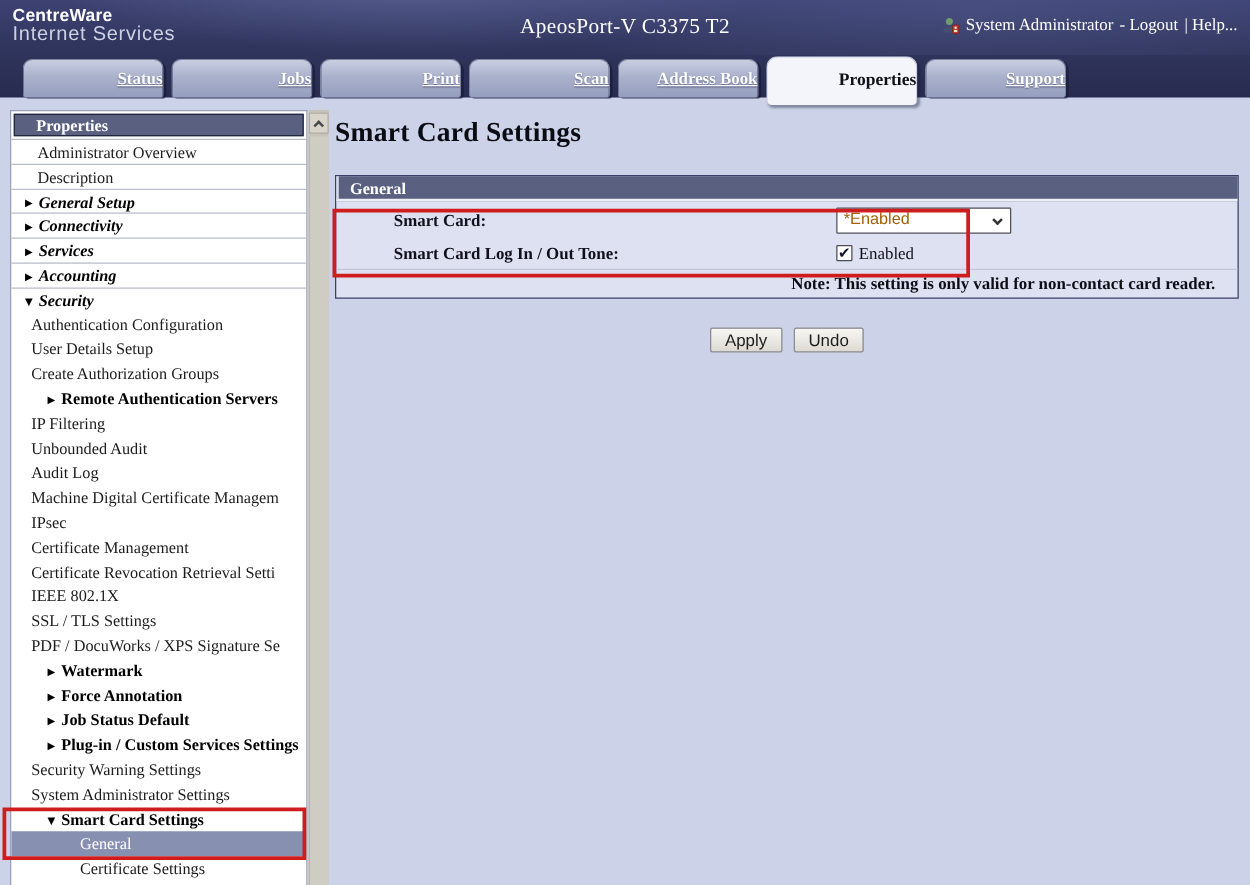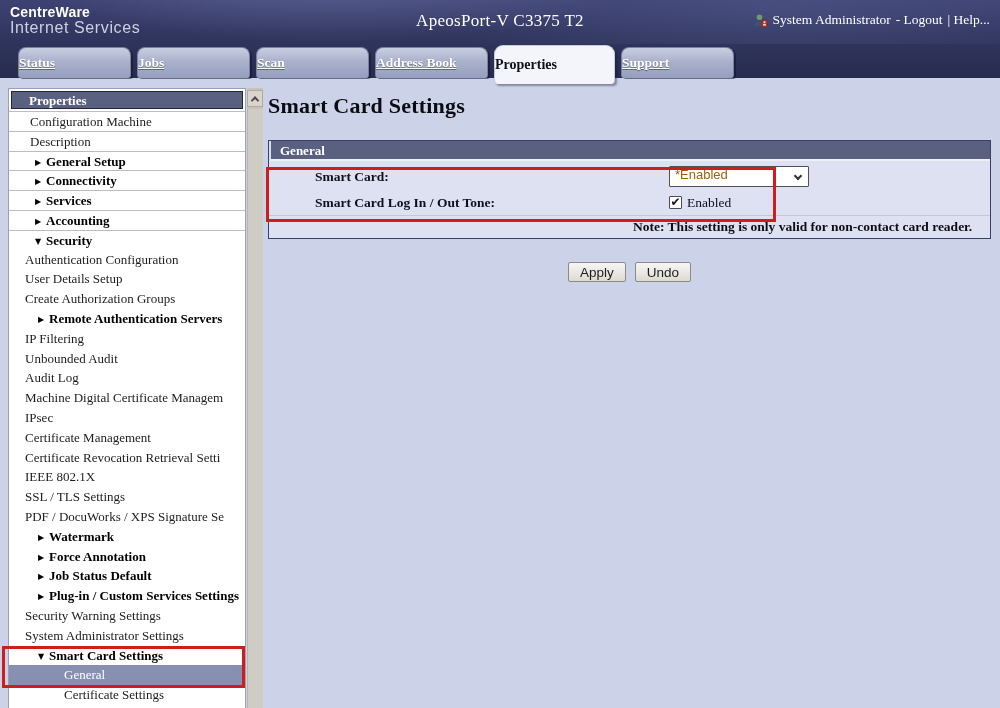--- a/index.html
+++ b/index.html
@@ -34,21 +34,21 @@
   .user-icon { display:inline-block; width:15px; height:15px; position:relative; }
 
   
   .tabs { position:absolute; left:18px; top:45px; display:flex; gap:6px; align-items:flex-start; z-index:6; }
   .tab {
     margin-top:2px; width:113px; height:31px;
     background:linear-gradient(180deg,#c9cee1 0%, #aab1cb 45%, #959ec0 100%);
     border:1px solid #79819f; border-bottom:none;
     border-radius:8px 8px 3px 3px;
     box-shadow:2px 1px 0 rgba(18,22,48,.55);
-    display:flex; align-items:center; justify-content:flex-start;
+    display:flex; align-items:center; justify-content:flex-end;
     cursor:pointer;
   }
   .tab span {
     color:#ffffff; font-weight:bold; font-size:13.5px; text-decoration:underline;
     text-shadow:0 1px 1px rgba(30,35,70,.5);
   }
   .tab.active {
     margin-top:0; width:121px; height:39px;
     background:#f3f5fa; border:1px solid #c6ccd f; border-color:#c6ccdf;
     border-radius:9px 9px 4px 4px;
@@ -63,21 +63,21 @@
     overflow:hidden; z-index:2;
   }
   .side-title {
     margin:2px; height:18px; line-height:17px;
     background:#5a6080; border:1px solid #23263f;
     color:#ffffff; font-weight:bold; font-size:13px; padding-left:17px;
   }
   .srow { height:19.8px; line-height:19.8px; font-size:13px; color:#1c1c1c; white-space:nowrap; overflow:hidden; cursor:pointer; }
   .srow.bold { font-weight:bold; color:#000; }
   .srow.lvl0, .srow.lvl1 { border-top:1px solid #b9bcc9; }
-  .srow.lvl0 { padding-left:26px; }
+  .srow.lvl0 { padding-left:11px;font-style:italic; }
   .srow.lvl1 { padding-left:21px; }
   .srow.lvl2 { padding-left:16px; }
   .srow.lvl2.has-arrow { padding-left:29px; }
   .srow.lvl3 { padding-left:55px; }
   .srow.selected { background:#8890b2; color:#ffffff; }
   .arr { display:inline-block; width:11px; font-family:"DejaVu Sans",sans-serif; font-size:8px; color:#000; vertical-align:1px; }
 
   
   .side-scroll { position:absolute; left:247px; top:88px; width:16px; height:620px; background:#c6c3ba; z-index:2; }
   .scroll-btn {
@@ -160,38 +160,41 @@
     <span class="seg">| Help...</span>
   </div>
   <div class="tabs" id="tabs">
       <div class="tab">
         <span>Status</span>
       </div>
       <div class="tab">
         <span>Jobs</span>
       </div>
       <div class="tab">
+        <span>Print</span>
+      </div>
+      <div class="tab">
         <span>Scan</span>
       </div>
       <div class="tab">
         <span>Address Book</span>
       </div>
       <div class="tab active">
         <span>Properties</span>
       </div>
       <div class="tab">
         <span>Support</span>
       </div>
     </div>
 </div>
 
 <div class="sidebar">
   <div class="side-title">Properties</div>
   <div id="side-items">
-      <div class="srow lvl1"><span>Configuration Machine</span></div>
+      <div class="srow lvl1"><span>Administrator Overview</span></div>
       <div class="srow lvl1"><span>Description</span></div>
       <div class="srow lvl0 bold has-arrow"><span class="arr">▶</span><span>General Setup</span></div>
       <div class="srow lvl0 bold has-arrow"><span class="arr">▶</span><span>Connectivity</span></div>
       <div class="srow lvl0 bold has-arrow"><span class="arr">▶</span><span>Services</span></div>
       <div class="srow lvl0 bold has-arrow"><span class="arr">▶</span><span>Accounting</span></div>
       <div class="srow lvl0 bold has-arrow"><span class="arr">▼</span><span>Security</span></div>
       <div class="srow lvl2"><span>Authentication Configuration</span></div>
       <div class="srow lvl2"><span>User Details Setup</span></div>
       <div class="srow lvl2"><span>Create Authorization Groups</span></div>
       <div class="srow lvl2 bold has-arrow"><span class="arr">▶</span><span>Remote Authentication Servers</span></div>

